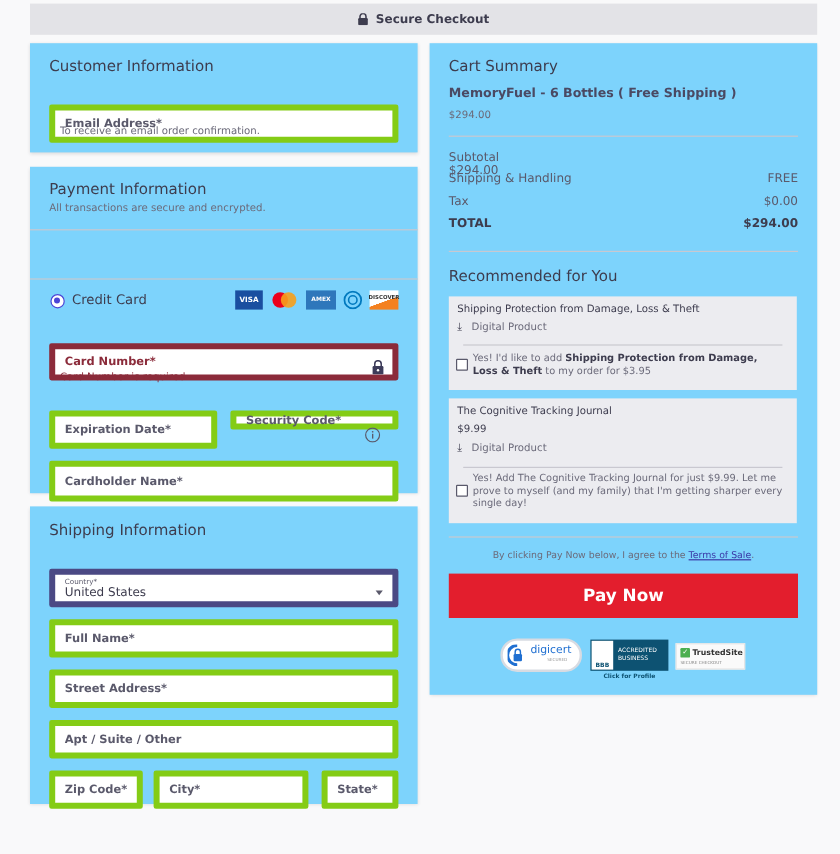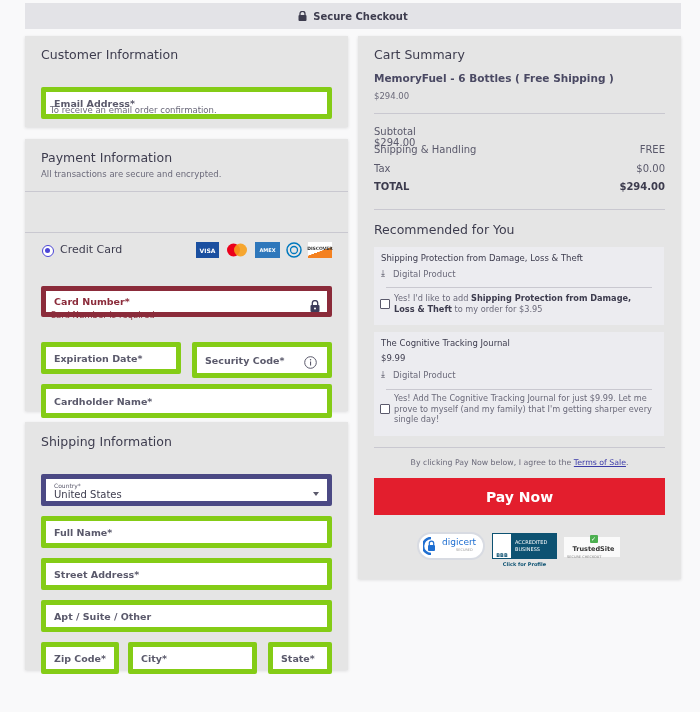--- a/index.html
+++ b/index.html
@@ -1,19 +1,19 @@
 <!DOCTYPE html>
 <html><head>
 <meta charset="utf-8">
 <style>
   * { box-sizing: border-box; margin: 0; padding: 0; }
   html, body { width: 700px; height: 712px; background: #f9f9fa; overflow: hidden; }
   body { font-family: "DejaVu Sans", "Liberation Sans", sans-serif; color: #3d3c4e; position: relative; }
   .topbar { position: absolute; left: 25px; top: 3px; width: 656px; height: 26px; background: #e3e3e7; display: flex; align-items: center; justify-content: center; font-size: 10px; color: #3d3c4e; font-weight: 600; gap: 6px; }
-  .card { position: absolute; background: #e5e5e5; box-shadow: 0 1px 3px rgba(0,0,0,0.12); }
+  .card { position: absolute; background: #7dd3fc; box-shadow: 0 1px 3px rgba(0,0,0,0.12); }
   .h2 { font-size: 12.5px; color: #3d3c4e; font-weight: 400; }
   .sub { font-size: 8.5px; color: #6b6a7a; }
   .field { position: absolute; border: 5px solid #84cc16; border-radius: 2px; height: 32px; display: flex; align-items: center; padding-left: 8px; font-size: 9.5px; font-weight: 700; color: #5a596b; background: #fff; margin-top: 16px; }
   .field.error { border-color: #8b2b3a; color: #8b2b3a; }
   .field.select { border-color: #4b4984; flex-direction: column; align-items: flex-start; justify-content: center; font-weight: 400; }
   .hint { position: absolute; font-size: 8.5px; color: #6b6a7a; }
   .err { position: absolute; font-size: 8.5px; color: #8b2b3a; }
   .divider { position: absolute; height: 1px; background: #c9c8d0; }
   .radio { position: absolute; width: 12px; height: 12px; border-radius: 50%; border: 1px solid #9c9ba6; background: #fff; }
   .radio.on { border: 1.5px solid #4b45d6; }
@@ -80,21 +80,21 @@
         <rect x="0.5" y="5" width="9" height="7" rx="1" fill="#3d3c5a"></rect>
         <path d="M2.3 5 V3.3 a2.7 2.7 0 0 1 5.4 0 V5" stroke="#3d3c5a" stroke-width="1.3" fill="none"></path>
         <circle cx="5" cy="8.5" r="1" fill="#fff"></circle>
       </svg>
   </div>
   <div class="err" style="left:25px; top:171px;">Card Number is required</div>
 
   <div class="field" style="left:16px; top:187px; width:140px; height:32px;">
       <span>Expiration Date*</span>
     </div>
-  <div class="field" style="left:167px; top:187px; width:140px; height:36px;">
+  <div class="field" style="left:167px; top:187px; width:140px; height:16px;">
     <span>Security Code*</span>
     <svg style="position:absolute; right:10px; top:9px;" width="13" height="13" viewBox="0 0 13 13">
         <circle cx="6.5" cy="6.5" r="5.8" fill="none" stroke="#5a596b" stroke-width="1"></circle>
         <rect x="6" y="5.5" width="1.1" height="4" fill="#5a596b"></rect>
         <circle cx="6.55" cy="3.8" r="0.7" fill="#5a596b"></circle>
       </svg>
   </div>
   <div class="field" style="left:16px; top:229px; width:291px; height:34px;">
       <span>Cardholder Name*</span>
     </div>
@@ -197,19 +197,19 @@
   <div class="badge" style="left:134px; top:497px; width:65px; height:26px; background:#0d5272; display:flex; align-items:center;">
     <div style="width:18px; height:24px; margin-left:1px; background:#fff; color:#0d5272; font-size:5px; font-weight:700; display:flex; align-items:flex-end; justify-content:center;">BBB</div>
     <div style="display:flex; flex-direction:column; padding-left:4px; line-height:7px;">
       <span style="font-size:5px; color:#fff;">ACCREDITED</span>
       <span style="font-size:5px; color:#fff;">BUSINESS</span>
     </div>
   </div>
   <div style="position:absolute; left:134px; top:525px; width:65px; text-align:center; font-size:5px; font-weight:700; color:#0d5272;">Click for Profile</div>
 
   <div class="badge" style="left:205px; top:500px; width:58px; height:22px; background:#fafafa; border:1px solid #e5e5e5; display:flex; flex-direction:column; justify-content:center; padding-left:3px;">
-    <div style="display:flex; align-items:center; gap:2px;flex-direction:column;">
+    <div style="display:flex; align-items:center; gap:2px;">
       <span style="width:8px; height:8px; background:#4caf50; border-radius:1px; color:#fff; font-size:6px; line-height:8px; text-align:center;">✓</span>
       <span style="font-size:6.5px; font-weight:700; color:#333;">TrustedSite</span>
     </div>
     <span style="font-size:3.5px; color:#888; margin-top:2px;">SECURE CHECKOUT</span>
   </div>
 </div>
 
 </body></html>

